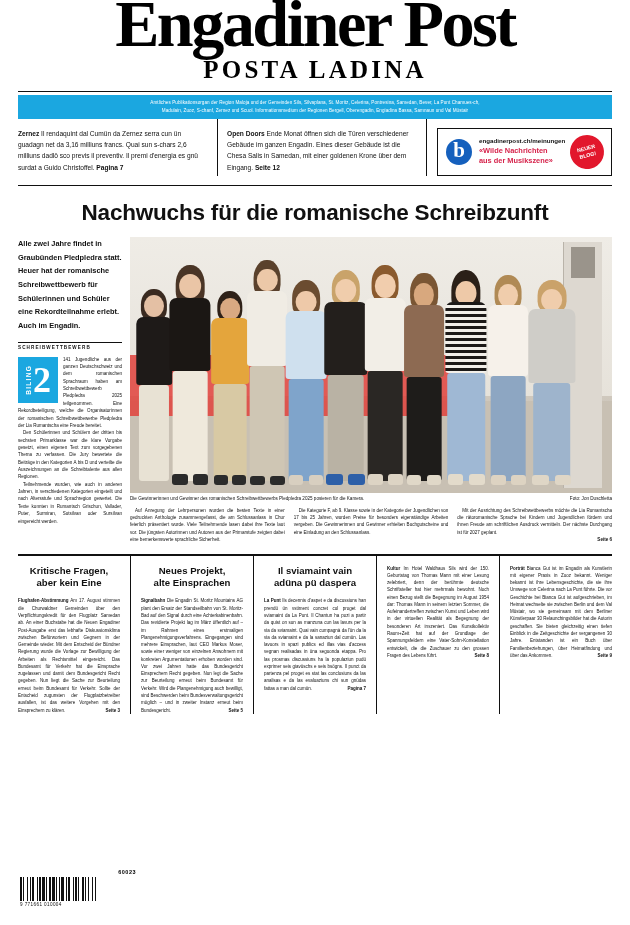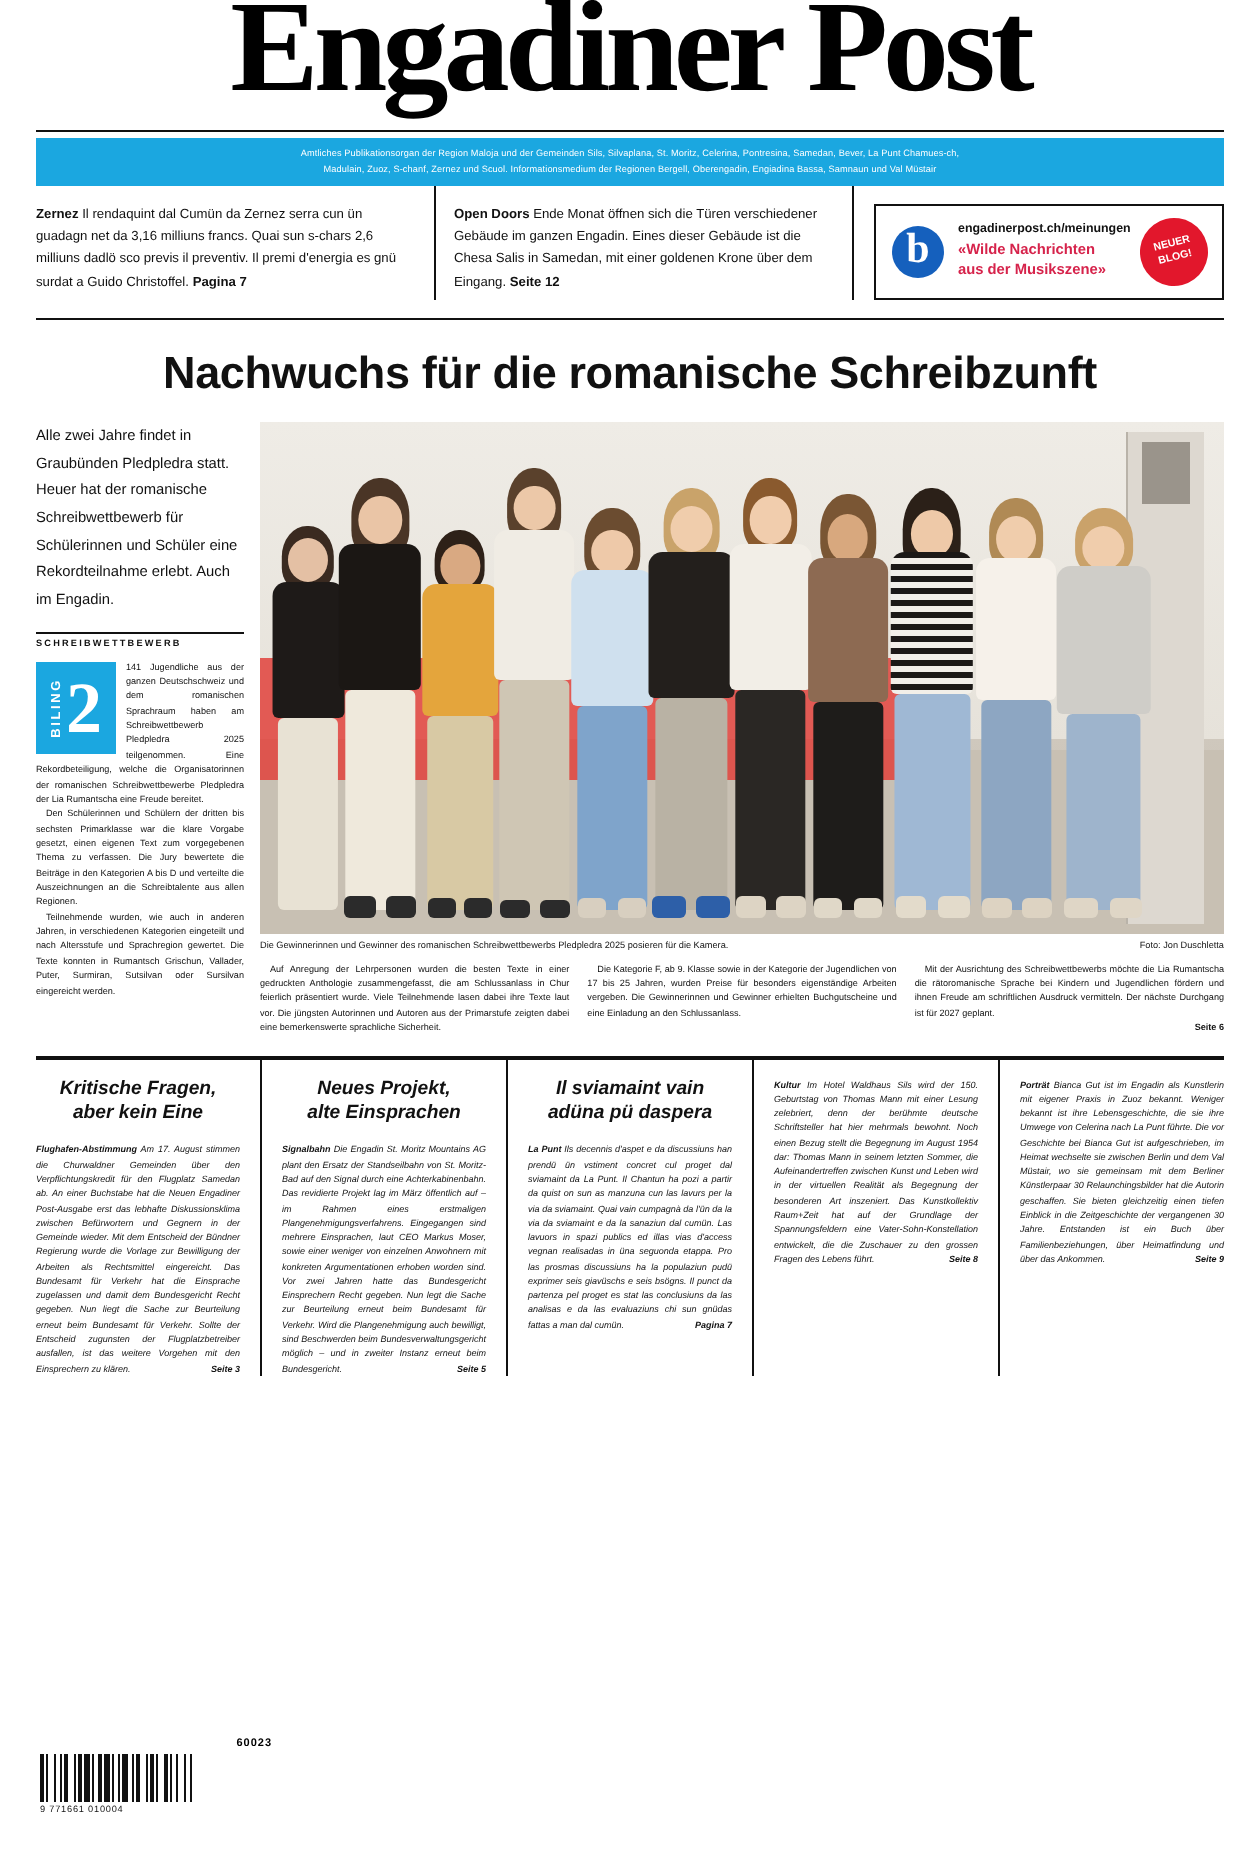--- a/index.html
+++ b/index.html
@@ -65,21 +65,21 @@
 
   
   .lead-head{
     text-align:center;font-family:"Liberation Sans",sans-serif;font-weight:bold;
     font-size:22.5px;color:#111;margin:14px 0 0 0;letter-spacing:-.2px;
   }
 
   
   .lead-wrap{display:flex;margin:11px 18px 0 18px;}
   .lead-left{flex:0 0 104px;padding-right:8px;}
-  .lead-intro{font-size:7.4px;font-weight:normal;line-height:1.85;color:#111;}
+  .lead-intro{font-size:7.4px;font-weight:bold;line-height:1.85;color:#111;}
   .kicker-rule{border-top:1px solid #111;margin-top:9px;padding-top:2px;}
   .kicker{font-size:4.6px;letter-spacing:1.1px;color:#111;font-weight:bold;}
 
   .body-cols{margin-top:6px;}
   .dropbox{
     float:left;width:40px;height:46px;background:#1ba7e0;color:#fff;margin:1px 5px 2px 0;
     display:flex;align-items:center;justify-content:center;position:relative;
   }
   .dropbox .vert{
     writing-mode:vertical-rl;transform:rotate(180deg);font-size:6.5px;font-weight:bold;
@@ -101,21 +101,21 @@
   .lower3{display:flex;gap:9px;margin-top:4px;}
   .lower3 .c{flex:1;font-size:4.55px;line-height:1.62;text-align:justify;color:#111;}
   .lower3 .c p{margin:0;text-indent:5px;}
   .seite-ref{font-weight:bold;float:right;}
 
   
   .div-thick{height:2px;background:#111;margin:10px 18px 0 18px;}
 
   
   .bottom{display:flex;margin:0 18px;gap:10px;}
-  .bcol{flex:1;padding-top:9px;position:relative;font-style:italic;}
+  .bcol{flex:1;padding-top:9px;position:relative;}
   .bcol + .bcol{border-left:1px solid #111;padding-left:10px;}
   .bhead{
     font-family:"Liberation Sans",sans-serif;font-weight:bold;font-size:9.6px;
     text-align:center;line-height:1.35;color:#111;margin-bottom:7px;
   }
   .btext{font-size:4.5px;line-height:1.62;text-align:justify;color:#111;}
   .btext b{font-weight:bold;}
   .btext .pg{font-weight:bold;float:right;}
 
   
@@ -139,20 +139,21 @@
   .p-shoe{position:absolute;border-radius:3px;background:#2b2b2b;}
 </style>
 </head>
 <body>
 
 <div class="page">
 
 
   <div class="title-block">
     <h1 class="ep-title">Engadiner Post</h1>
+    <div class="ep-sub">POSTA LADINA</div>
   </div>
 
   <div class="rule-thin"></div>
 
   <div class="blue-strip">
     <div>Amtliches Publikationsorgan der Region Maloja und der Gemeinden Sils, Silvaplana, St. Moritz, Celerina, Pontresina, Samedan, Bever, La Punt Chamues-ch,</div>
     <div>Madulain, Zuoz, S-chanf, Zernez und Scuol. Informationsmedium der Regionen Bergell, Oberengadin, Engiadina Bassa, Samnaun und Val Müstair</div>
   </div>
 
   <div class="teasers">

